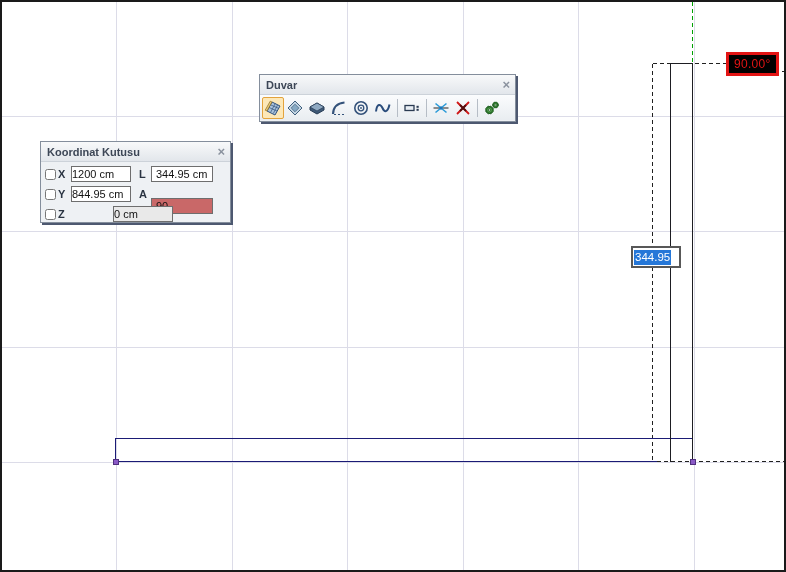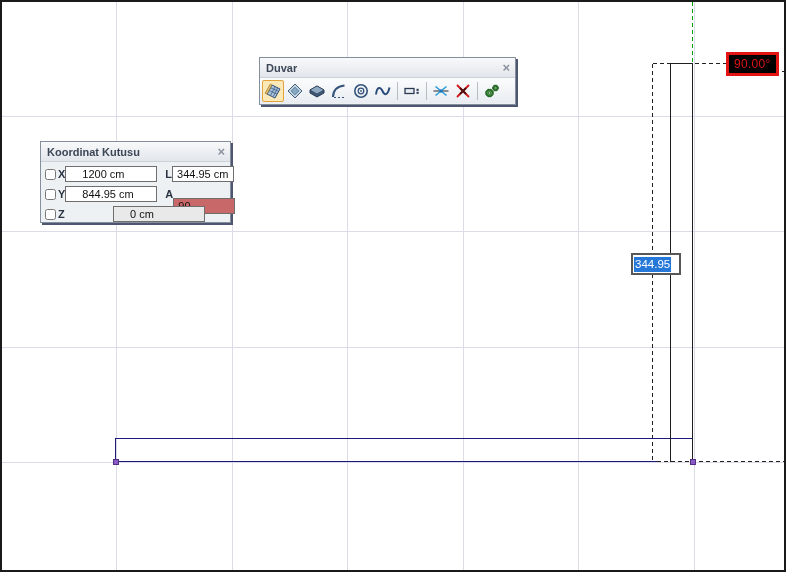--- a/index.html
+++ b/index.html
@@ -12,49 +12,49 @@
   .gridline.h{height:1px;left:0;width:786px;}
 
   
   #draw{position:absolute;left:0;top:0;z-index:2;}
 
   
   .angle-badge{position:absolute;left:726px;top:52px;z-index:6;border:3px solid #e21414;
     background:#000000;color:#e21414;font-size:12px;line-height:18px;padding:0 5px;letter-spacing:0.3px;}
 
   
-  .dim-edit{position:absolute;left:631px;top:253px;width:44px;height:18px;z-index:6;
+  .dim-edit{position:absolute;left:631px;top:246px;width:44px;height:18px;z-index:6;
     border:2px solid #585858;background:#ffffff;display:flex;align-items:center;padding:0 1px;}
   .dim-edit span{background:#2577d8;color:#ffffff;font-size:11.5px;line-height:15px;padding:0 1px;}
 
   
   .panel{position:absolute;background:#eef1f4;border:1px solid #848e9c;z-index:10;
     box-shadow:2px 2px 0 #4d5870;}
   .panel-title{display:flex;justify-content:space-between;align-items:center;height:19px;
     padding:0 5px 0 6px;background:linear-gradient(#f8f9fa,#e2e6eb);border-bottom:1px solid #ccd2d9;}
   .panel-title .t{font-size:11px;font-weight:bold;color:#3c4656;}
   .panel-title .x{font-size:13px;font-weight:bold;color:#8a929e;line-height:13px;cursor:default;}
 
   
-  #wall-toolbar{left:259px;top:57px;width:255px;height:46px;}
+  #wall-toolbar{left:259px;top:74px;width:255px;height:46px;}
   .iconrow{display:flex;align-items:center;height:25px;padding:0 2px;
     background:linear-gradient(#fbfcfd,#e9edf1);}
   .icon-cell{width:22px;height:22px;display:flex;align-items:center;justify-content:center;
     border:1px solid transparent;box-sizing:border-box;}
   .icon-cell.selected{background:#fde8b8;border:1px solid #e3a33c;border-radius:2px;}
   .sep{width:1px;height:18px;background:#b6bdc6;margin:0 3px;}
 
   
   #coord-panel{left:40px;top:141px;width:189px;height:80px;}
   .coord-body{padding:2px 4px;}
   .coord-row{display:flex;align-items:center;height:20px;}
   .coord-row input[type=checkbox]{width:11px;height:11px;margin:0 2px 0 0;accent-color:#666;}
   .axlabel{width:13px;font-size:11px;font-weight:bold;color:#2a3442;}
   .coord-row .val{width:58px;height:14px;border:1px solid #6e6e6e;background:#fff;
-    font-size:11px;font-family:"Liberation Sans",sans-serif;padding:0 16px;color:#111;}
+    font-size:11px;font-family:"Liberation Sans",sans-serif;padding:0 0;color:#111;}
   .lbl2{margin-left:8px;width:12px;font-size:11px;font-weight:bold;color:#2a3442;}
   .val2{width:52px;height:14px;border:1px solid #6e6e6e;background:#fff;font-size:11px;
     font-family:"Liberation Sans",sans-serif;padding:0 4px;color:#111;}
   .val.locked{background:#e9e9e9;margin-left:42px;}
   .val2.alert{background:#c96868;margin-top:24px;}
 </style>
 </head>
 <body>
 
 <div id="app">

